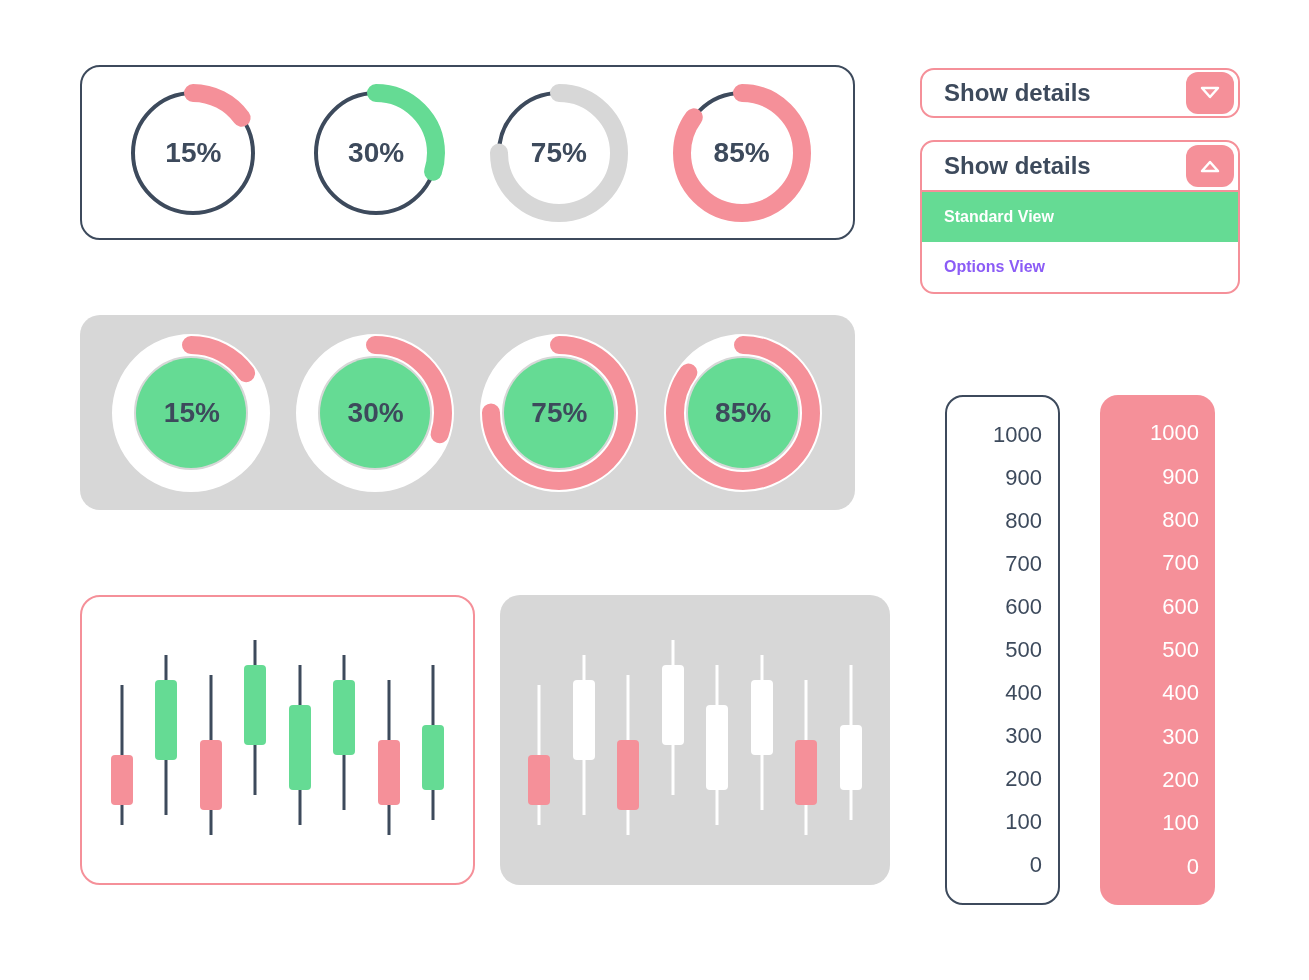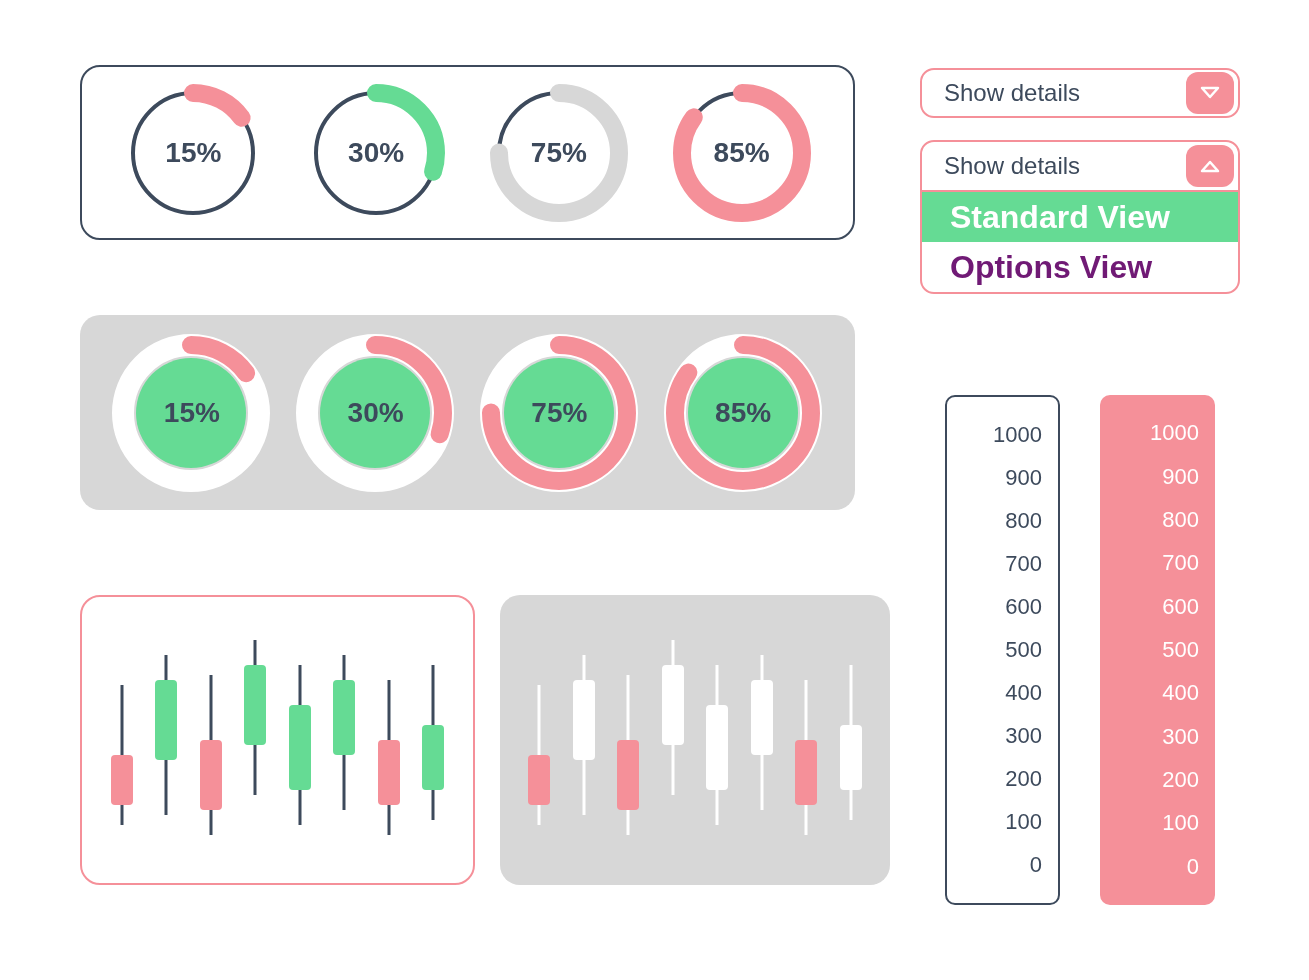--- a/index.html
+++ b/index.html
@@ -109,21 +109,21 @@
       border: 2px solid #f59099;
       border-radius: 14px;
       display: flex;
       align-items: center;
       padding-left: 22px;
       padding-right: 4px;
     }
     .dropdown-label {
       flex: 1;
       font-size: 24px;
-      font-weight: 400;
+      font-weight: 700;
       color: #3d4a5c;
     }
     .dropdown-btn {
       width: 48px;
       height: 42px;
       background: #f59099;
       border-radius: 12px;
       display: flex;
       align-items: center;
       justify-content: center;
@@ -143,34 +143,34 @@
       display: flex;
       align-items: center;
       padding-left: 22px;
       padding-right: 4px;
       border-bottom: 2px solid #f59099;
     }
     .dropdown-option {
       height: 50px;
       display: flex;
       align-items: center;
-      padding-left: 28px;
-      font-size: 32px;
+      padding-left: 22px;
+      font-size: 16px;
       font-weight: 700;
     }
     .option-active { background: #65db94; color: #ffffff; }
-    .option-inactive { color: #701a75; }
+    .option-inactive { color: #8b5cf6; }
 
     
     .scale {
       position: absolute;
       top: 395px;
       width: 115px;
       height: 510px;
-      border-radius: 10px;
+      border-radius: 18px;
       display: flex;
       flex-direction: column;
       justify-content: space-evenly;
       padding: 8px 16px 8px 0;
     }
     .scale-white {
       left: 945px;
       border: 2px solid #3d4a5c;
       color: #3d4a5c;
     }

